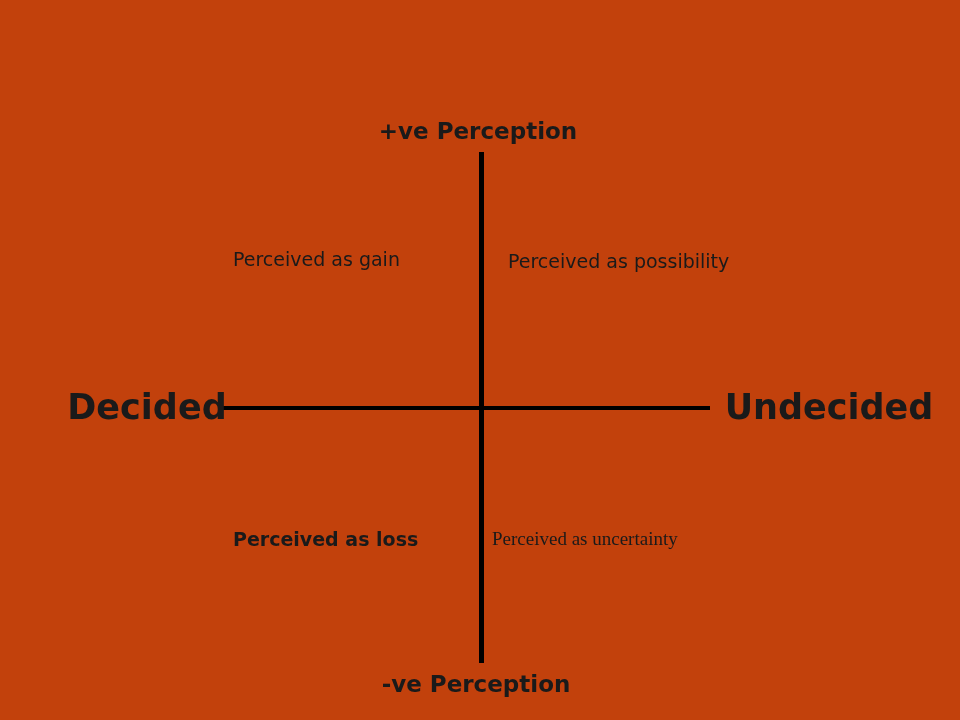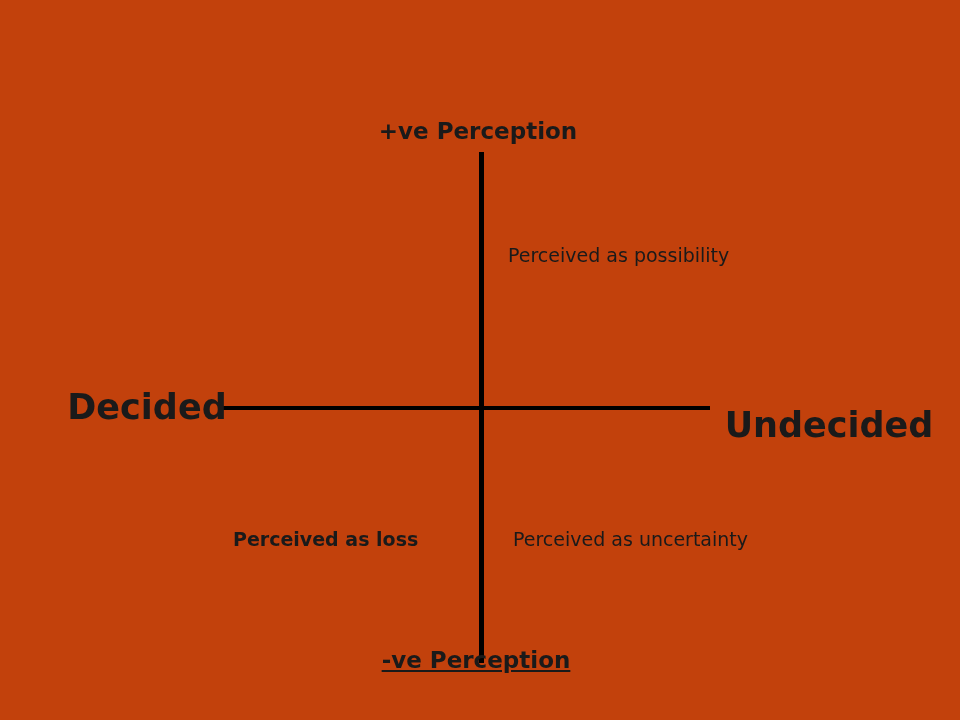--- a/index.html
+++ b/index.html
@@ -40,53 +40,54 @@
   }
   .axis-label.pole {
     font-size: 23px;
     transform: translate(-50%, -50%);
   }
   .axis-label.side {
     font-size: 35px;
     transform: translate(-50%, -50%);
   }
   .axis-label.top-pole    { left: 478px; top: 131px; }
-  .axis-label.bottom-pole { left: 476px; top: 660px; text-decoration: underline; }
+  .axis-label.bottom-pole { left: 476px; top: 684px; }
   .axis-label.left-side   { left: 147px; top: 407px; }
-  .axis-label.right-side  { left: 829px; top: 407px; margin-top: 18px; }
+  .axis-label.right-side  { left: 829px; top: 407px; }
   .quad-label {
     position: absolute;
     font-size: 19px;
     font-weight: normal;
     white-space: nowrap;
     transform: translateY(-50%);
     color: #1a1a1a;
   }
   .quad-label.tl { left: 233px; top: 259px; }
-  .quad-label.tr { left: 508px; top: 255px; text-align: right; }
+  .quad-label.tr { left: 508px; top: 261px; text-align: right; }
   .quad-label.bl { left: 233px; top: 539px; font-weight: bold; }
-  .quad-label.br { left: 513px; top: 539px; }
+  .quad-label.br { left: 492px; top: 539px; font-family: Liberation Serif, serif; }
 </style>
 </head>
 <body>
 
 <div class="canvas">
 
   <div class="axis-line vertical"></div>
 
   <div class="axis-line horizontal"></div>
 
   <div class="axis-label pole top-pole">+ve Perception</div>
 
   <div class="axis-label pole bottom-pole">-ve Perception</div>
 
   <div class="axis-label side left-side">Decided</div>
 
   <div class="axis-label side right-side">Undecided</div>
 
+  <div class="quad-label tl">Perceived as gain</div>
 
   <div class="quad-label tr">Perceived as possibility</div>
 
   <div class="quad-label bl">Perceived as loss</div>
 
   <div class="quad-label br">Perceived as uncertainty</div>
 
 </div>
 
 </body></html>

